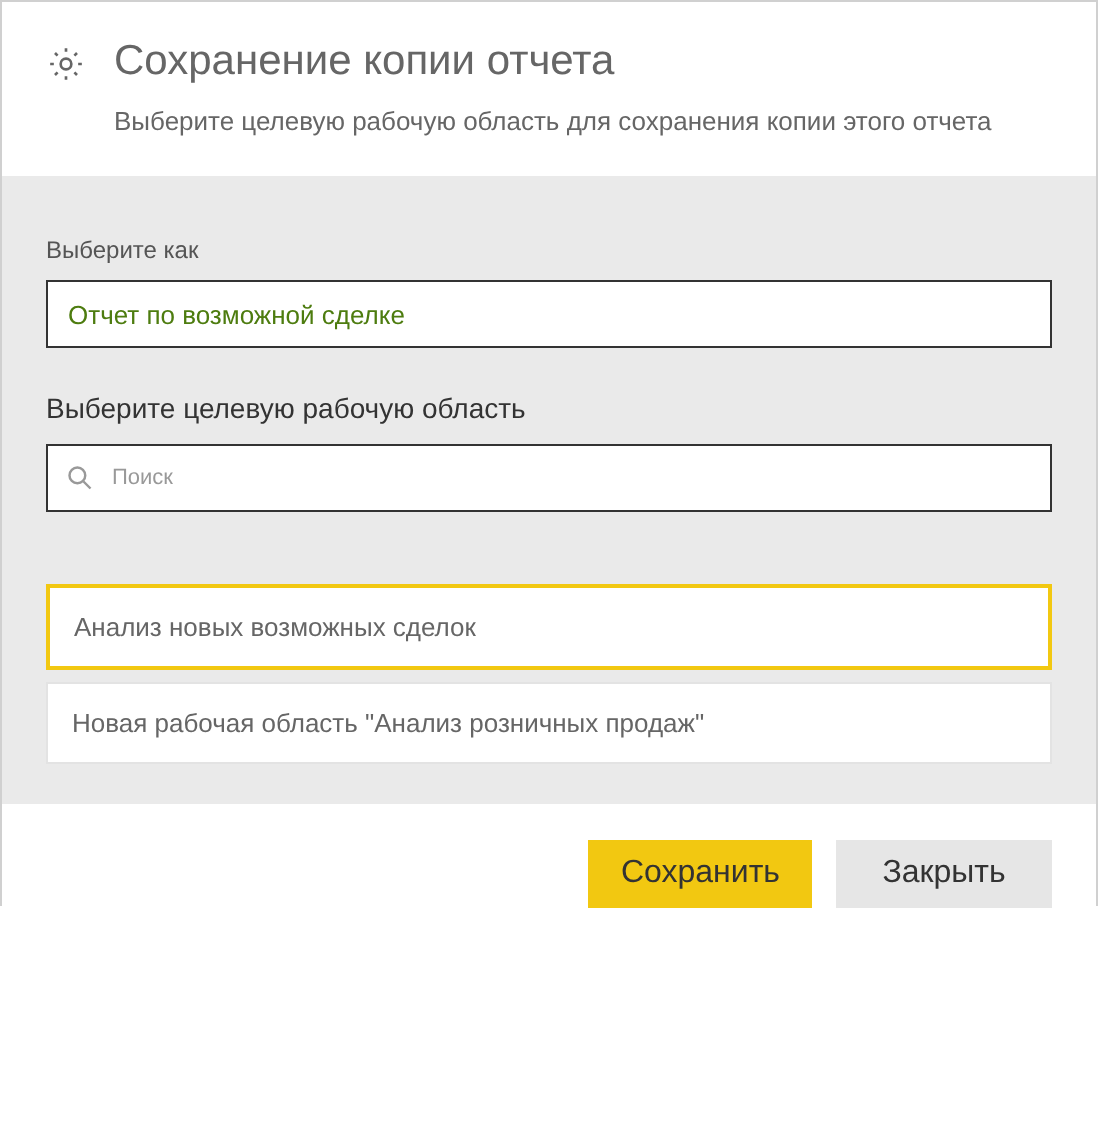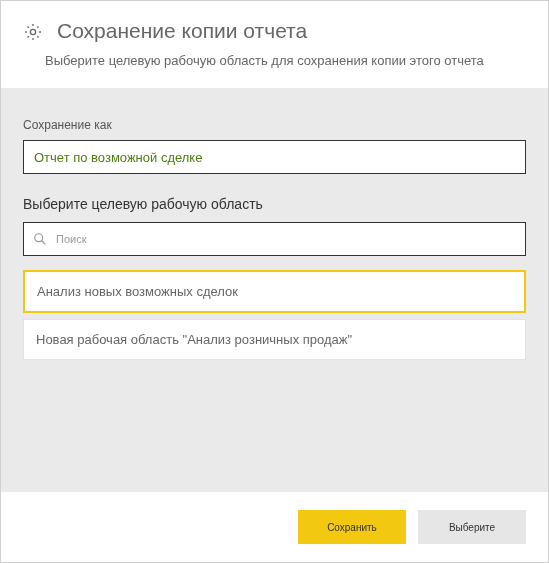--- a/index.html
+++ b/index.html
@@ -6,21 +6,21 @@
     body {
       font-family: "Segoe UI", Arial, sans-serif;
       width: 549px;
       height: 563px;
       background: #fff;
       overflow: hidden;
       position: relative;
     }
     .dialog {
       width: 549px;
-      height: 563px;
+      height: 453px;
       border: 1px solid #d0d0d0;
       display: flex;
       flex-direction: column;
     }
     .header {
       padding: 18px 22px 20px 22px;
       background: #fff;
     }
     .header-row {
       display: flex;
@@ -35,21 +35,21 @@
       margin-top: 2px;
     }
     .title {
       font-size: 21px;
       font-weight: 400;
       color: #666;
     }
     .subtitle {
       font-size: 13px;
       color: #666;
-      margin-left: 22px;
+      margin-left: 34px;
       white-space: nowrap;
     }
     .body {
       flex: 1;
       background: #eaeaea;
       padding: 30px 22px 20px 22px;
     }
     .label {
       font-size: 12px;
       color: #555;
@@ -91,21 +91,21 @@
       border: 1px solid #333;
       background: #fff;
       padding: 0 10px 0 32px;
       font-size: 11px;
       color: #333;
       font-family: inherit;
       outline: none;
     }
     .search-input::placeholder { color: #999; }
     .workspace-list {
-      margin-top: 14px;
+      margin-top: 36px;
     }
     .workspace-item {
       width: 100%;
       background: #fff;
       padding: 12px 12px;
       font-size: 13px;
       color: #666;
       border: 1px solid #e3e3e3;
       cursor: pointer;
     }
@@ -119,21 +119,21 @@
       background: #fff;
       padding: 18px 22px;
       display: flex;
       justify-content: flex-end;
       gap: 12px;
     }
     .btn {
       min-width: 108px;
       height: 34px;
       border: none;
-      font-size: 10px;
+      font-size: 16px;
       font-family: inherit;
       cursor: pointer;
       padding: 0 16px;
     }
     .btn-primary {
       background: #f2c811;
       color: #333;
     }
     .btn-secondary {
       background: #e6e6e6;
@@ -153,21 +153,21 @@
           <path d="M12 2.5v2.2M12 19.3v2.2M21.5 12h-2.2M4.7 12H2.5M18.6 5.4l-1.55 1.55M6.95 17.05 5.4 18.6M18.6 18.6l-1.55-1.55M6.95 6.95 5.4 5.4"></path>
         </svg>
       </span>
       <h1 class="title">Сохранение копии отчета</h1>
     </div>
     <p class="subtitle">Выберите целевую рабочую область для сохранения копии этого отчета</p>
   </div>
 
   <div class="body">
 
-    <div class="label">Сохранение как</div>
+    <div class="label">Выберите как</div>
     <input type="text" class="text-input" value="Отчет по возможной сделке" style="">
 
     <div class="label-big">Выберите целевую рабочую область</div>
 
     <div class="search-wrap">
       <span class="search-icon">
         <svg viewBox="0 0 16 16" width="14" height="14" fill="none" stroke="#999" stroke-width="1.4">
           <circle cx="6.5" cy="6.5" r="4.5"></circle>
           <line x1="10" y1="10" x2="14" y2="14"></line>
         </svg>
@@ -177,16 +177,16 @@
 
     <div class="workspace-list">
       <div class="workspace-item selected">Анализ новых возможных сделок</div>
       <div class="workspace-item">Новая рабочая область "Анализ розничных продаж"</div>
     </div>
 
   </div>
 
   <div class="footer">
     <button class="btn btn-primary">Сохранить</button>
-    <button class="btn btn-secondary">Выберите</button>
+    <button class="btn btn-secondary">Закрыть</button>
   </div>
 
 </div>
 
 </body></html>

